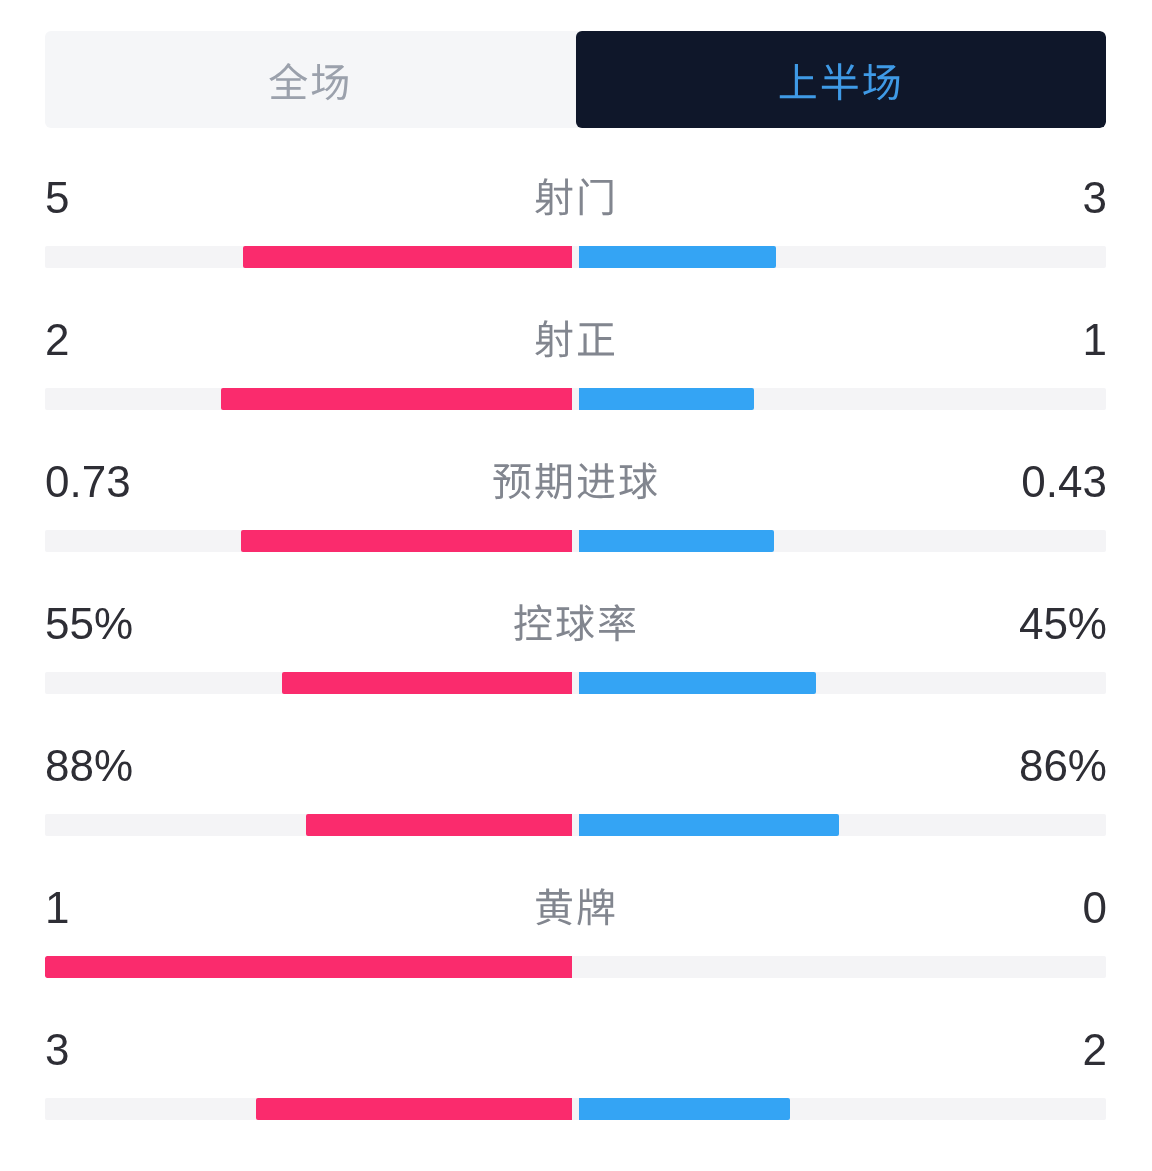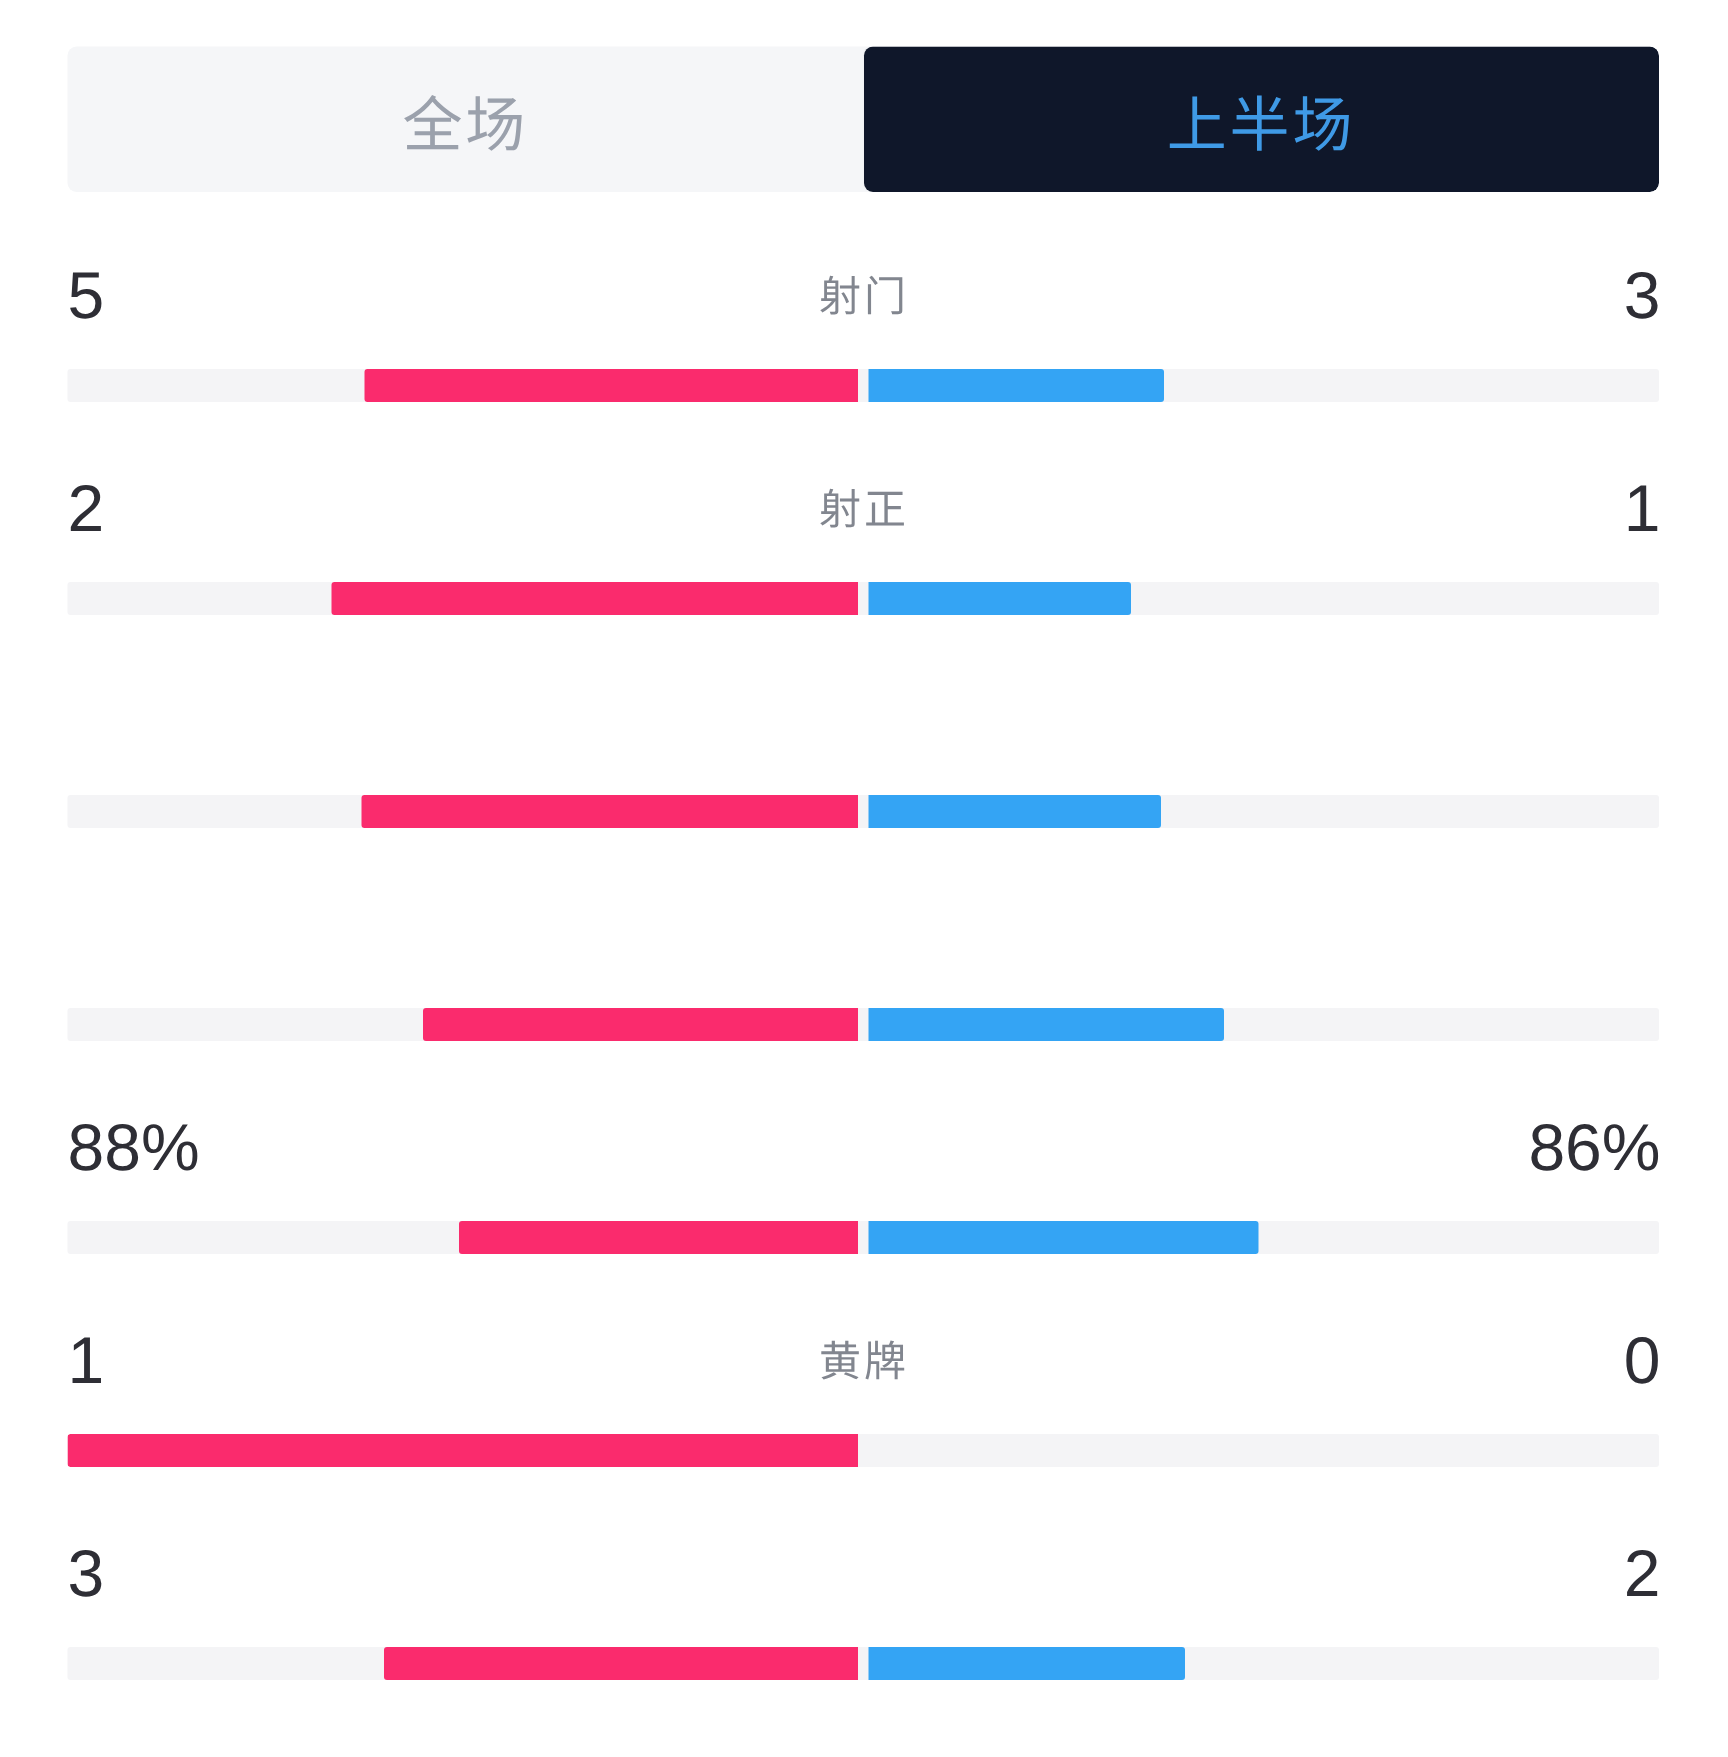--- a/index.html
+++ b/index.html
@@ -83,21 +83,21 @@
     line-height: 1;
     white-space: nowrap;
   }
   .stat-value.left  { text-align: left; }
   .stat-value.right { text-align: right; margin-left: auto; }
   .stat-label {
     position: absolute;
     left: 0;
     right: 0;
     text-align: center;
-    font-size: 28px;
+    font-size: 40px;
     color: #82868f;
     letter-spacing: 2px;
     line-height: 1;
     pointer-events: none;
   }
 
   
   .bar-track {
     position: absolute;
     left: 45px;
@@ -169,29 +169,39 @@
       </div>
       <div class="bar-track">
         <div class="bar-center">
           <div class="bar-fill home" style="width: 33.1499%;"></div>
           <div class="bar-fill away" style="width: 16.5501%;"></div>
         </div>
       </div>
     </div>
 
     <div class="stat-row">
+      <div class="stat-head">
+        <div class="stat-value left">0.73</div>
+        <div class="stat-label">预期进球</div>
+        <div class="stat-value right">0.43</div>
+      </div>
       <div class="bar-track">
         <div class="bar-center">
           <div class="bar-fill home" style="width: 31.2613%;"></div>
           <div class="bar-fill away" style="width: 18.4387%;"></div>
         </div>
       </div>
     </div>
 
     <div class="stat-row">
+      <div class="stat-head">
+        <div class="stat-value left">55%</div>
+        <div class="stat-label">控球率</div>
+        <div class="stat-value right">45%</div>
+      </div>
       <div class="bar-track">
         <div class="bar-center">
           <div class="bar-fill home" style="width: 27.335%;"></div>
           <div class="bar-fill away" style="width: 22.365%;"></div>
         </div>
       </div>
     </div>
 
     <div class="stat-row">
       <div class="stat-head">

